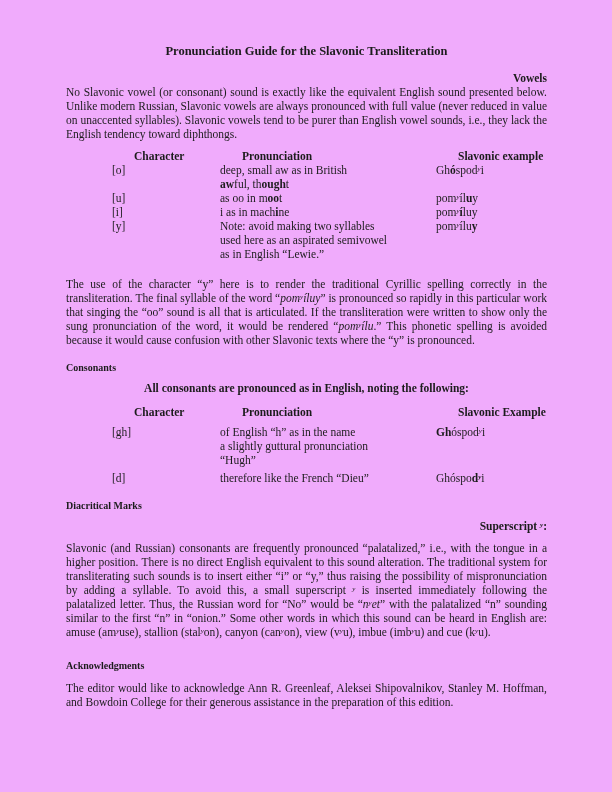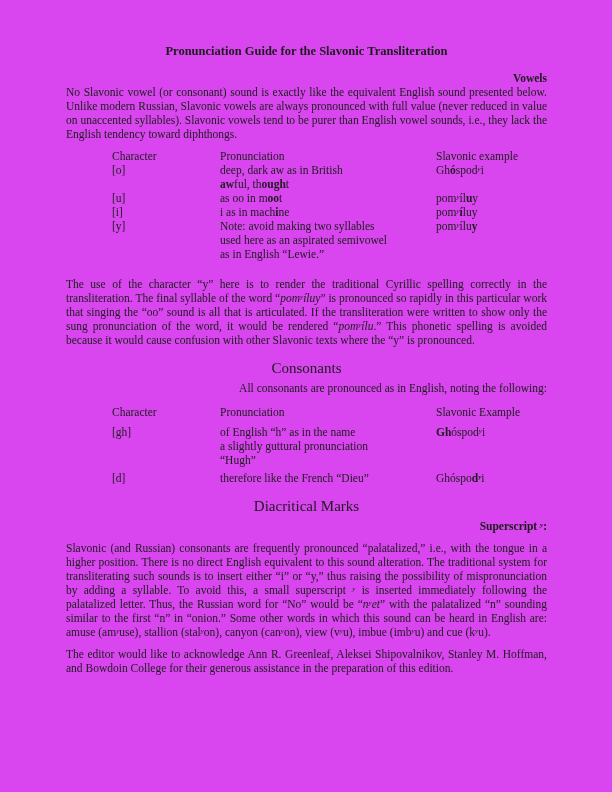--- a/index.html
+++ b/index.html
@@ -1,20 +1,20 @@
 <!DOCTYPE html>
 <html><head>
 <meta charset="utf-8">
 <style>
   html,body { margin:0; padding:0; background:#ffffff; }
   .page {
     position:relative;
     width:612px; height:792px;
     margin:0 auto;
-    background:#d946ef;
+    background:#f0abfc;
     font-family:"Liberation Serif", serif;
     font-size:11.5px;
     line-height:14px;
     color:#1c1c1c;
     overflow:hidden;
   }
   .content {
     position:absolute;
     left:66px; top:44px;
     width:481px;
@@ -37,45 +37,45 @@
   }
   .side-head {
     margin:0;
     font-size:11.5px;
     line-height:14px;
     font-weight:bold;
     text-align:right;
   }
   .center-head {
     margin:14px 0 0 0;
-    font-size:15px;
+    font-size:10px;
     line-height:14px;
-    font-weight:normal;
-    text-align:center;
+    font-weight:bold;
+    text-align:left;
   }
   .center-head.ack { margin-top:20px; }
   p.body-par {
     margin:0;
     text-align:justify;
   }
   p.note-par { margin-top:16px; }
-  p.intro-par { margin-top:6px; text-align:right; }
+  p.intro-par { margin-top:6px; text-align:center;font-weight:bold; }
   p.diacritical-par { margin-top:8px; }
   p.ack-par { margin-top:8px; }
   .sub-head { margin-top:6px; }
   .ptable {
     margin-left:46px;
   }
   .ptable-vowels { margin-top:8px; }
   .ptable-consonants { margin-top:10px; }
   .thead, .trow {
     display:grid;
     grid-template-columns:108px 216px auto;
   }
-  .thead .tc { font-weight:normal; }
+  .thead .tc { font-weight:bold;margin-left:22px; }
   .ptable-consonants .thead { margin-bottom:6px; }
   .ptable-consonants .trow { margin-top:4px; }
   .tc { text-align:left; }
 </style>
 </head>
 <body>
 
 <div class="page">
   <div class="content">
 
@@ -86,21 +86,21 @@
 
     <div class="ptable ptable-vowels">
       <div class="thead">
         <div class="tc">Character</div>
         <div class="tc">Pronunciation</div>
         <div class="tc">Slavonic example</div>
       </div>
     <div class="trow">
           <div class="tc tc-char">[o]</div>
           <div class="tc tc-pron">
-            <div><span>deep, dark aw as in British</span></div>
+            <div><span>deep, small aw as in British</span></div>
             <div><span class="b">aw</span><span>ful, th</span><span class="b">ough</span><span>t</span></div>
           </div>
           <div class="tc tc-ex"><span>Gh</span><span class="b">ó</span><span>spod</span><span class="sup">y</span><span>i</span></div>
         </div>
         <div class="trow">
           <div class="tc tc-char">[u]</div>
           <div class="tc tc-pron">
             <div><span>as oo in m</span><span class="b">oo</span><span>t</span></div>
           </div>
           <div class="tc tc-ex"><span>pom</span><span class="sup">y</span><span>íl</span><span class="b">u</span><span>y</span></div>
@@ -149,16 +149,17 @@
             <div><span>therefore like the French “Dieu”</span></div>
           </div>
           <div class="tc tc-ex"><span>Ghóspo</span><span class="b">d</span><span class="b sup">y</span><span>i</span></div>
         </div>
       </div>
 
     <h2 class="center-head">Diacritical Marks</h2>
     <h3 class="side-head sub-head"><span class="b">Superscript </span><span class="b sup">y</span><span class="b">:</span></h3>
     <p class="body-par diacritical-par"><span>Slavonic (and Russian) consonants are frequently pronounced “palatalized,” i.e., with the tongue in a higher position. There is no direct English equivalent to this sound alteration. The traditional system for transliterating such sounds is to insert either “i” or “y,” thus raising the possibility of mispronunciation by adding a syllable. To avoid this, a small superscript </span><span class="sup">y</span><span> is inserted immediately following the palatalized letter. Thus, the Russian word for “No” would be “</span><span class="i">n</span><span class="i sup">y</span><span class="i">et</span><span>” with the palatalized “n” sounding similar to the first “n” in “onion.” Some other words in which this sound can be heard in English are: amuse (am</span><span class="sup">y</span><span>use), stallion (stal</span><span class="sup">y</span><span>on), canyon (can</span><span class="sup">y</span><span>on), view (v</span><span class="sup">y</span><span>u), imbue (imb</span><span class="sup">y</span><span>u) and cue (k</span><span class="sup">y</span><span>u).</span></p>
 
+    <h2 class="center-head ack">Acknowledgments</h2>
     <p class="body-par ack-par"><span>The editor would like to acknowledge Ann R. Greenleaf, Aleksei Shipovalnikov, Stanley M. Hoffman, and Bowdoin College for their generous assistance in the preparation of this edition.</span></p>
 
   </div>
 </div>
 
 </body></html>

